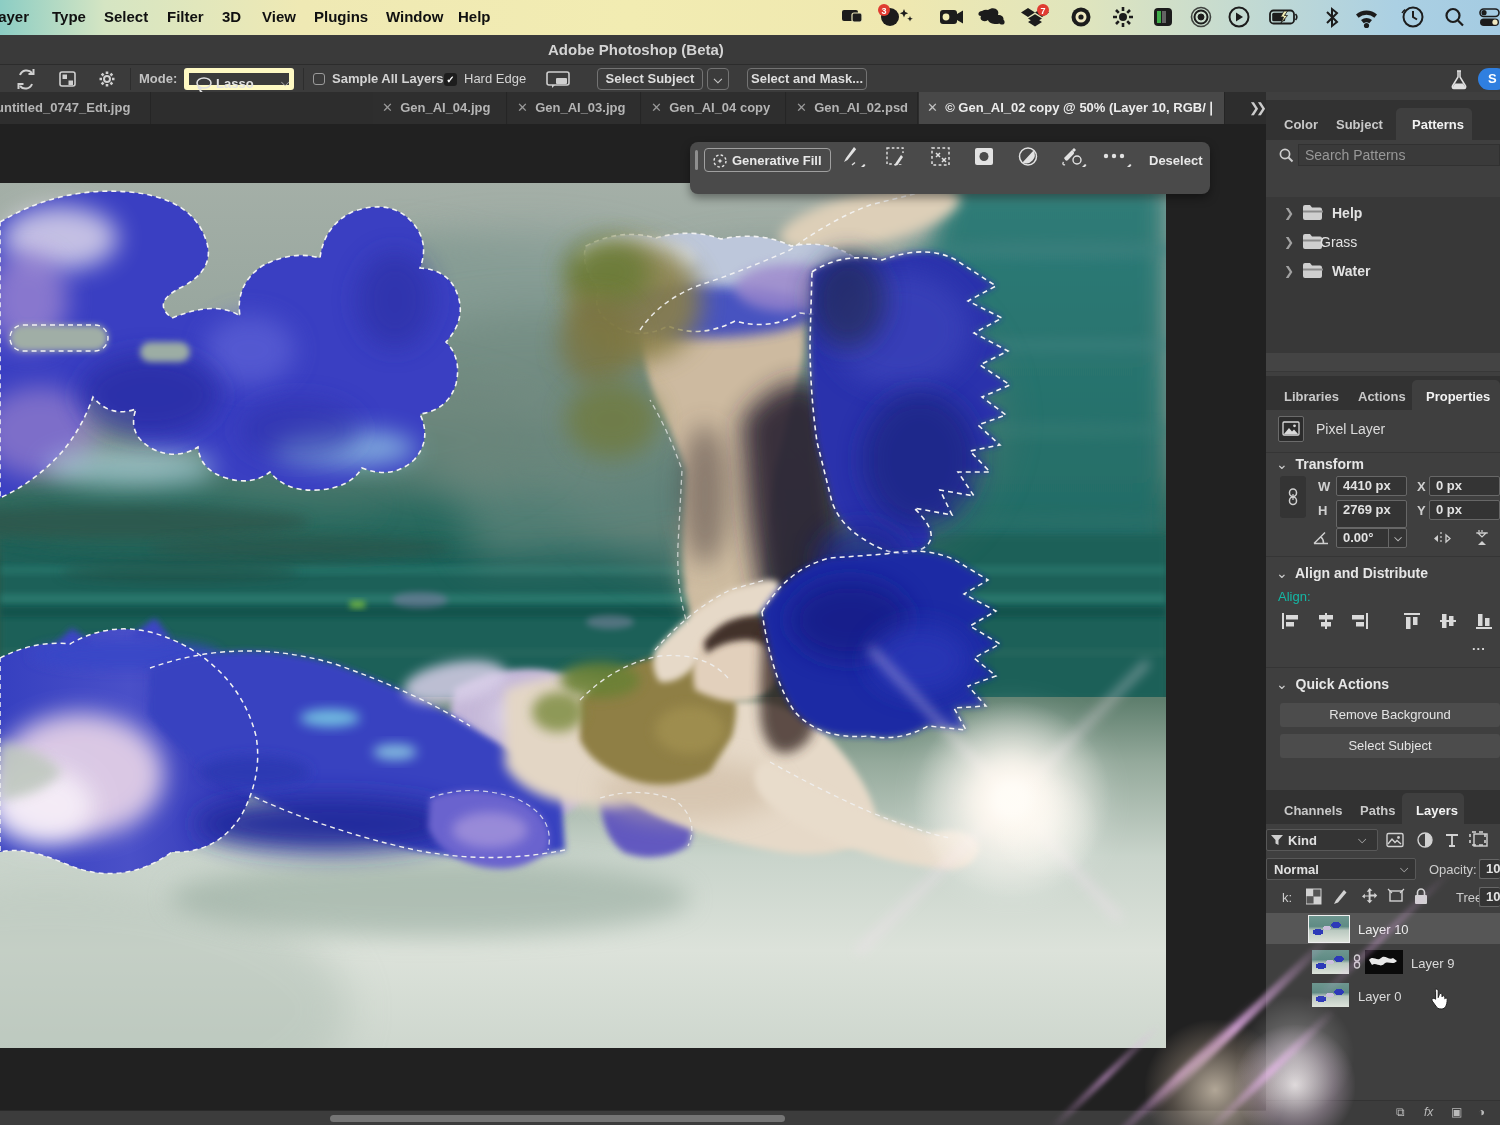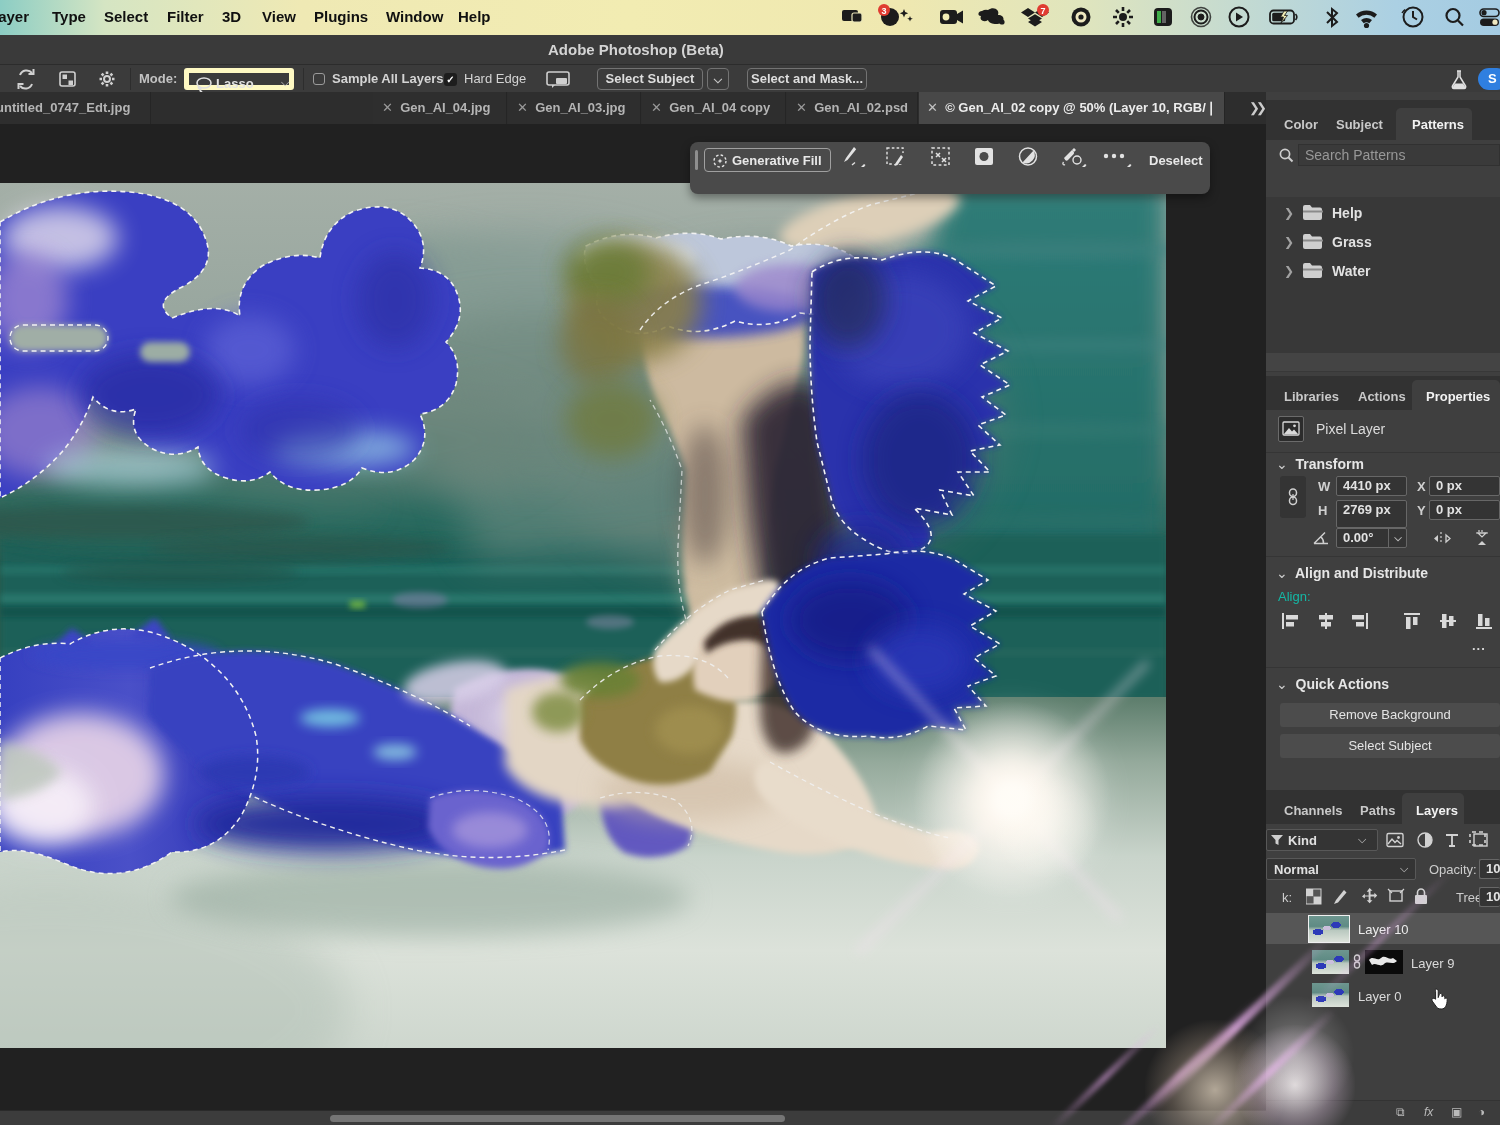--- a/index.html
+++ b/index.html
@@ -354,21 +354,21 @@
       </svg>
     <svg class="abs" style="left:36px;top:133px" width="22" height="18" viewBox="0 0 22 18">
         <path d="M1 3 a2 2 0 0 1 2-2 h5 l2 2.5 h8 a2 2 0 0 1 2 2 V14 a2 2 0 0 1-2 2 H3 a2 2 0 0 1-2-2 z" fill="#cfcfcf"></path>
         <rect x="1" y="6.5" width="20" height="2" fill="#8b8b8b"></rect>
       </svg>
     <svg class="abs" style="left:36px;top:162px" width="22" height="18" viewBox="0 0 22 18">
         <path d="M1 3 a2 2 0 0 1 2-2 h5 l2 2.5 h8 a2 2 0 0 1 2 2 V14 a2 2 0 0 1-2 2 H3 a2 2 0 0 1-2-2 z" fill="#cfcfcf"></path>
         <rect x="1" y="6.5" width="20" height="2" fill="#8b8b8b"></rect>
       </svg>
     <span class="abs" style="left:66px;top:105px;font-weight:700;color:#e2e2e2;font-size:14px">Help</span>
-    <span class="abs" style="left:66px;top:134px;font-weight:700;color:#e2e2e2;font-size:14px">Grass</span>
+    <span class="abs" style="left:54px;top:134px;font-weight:400;color:#e2e2e2;font-size:14px">Grass</span>
     <span class="abs" style="left:66px;top:163px;font-weight:700;color:#e2e2e2;font-size:14px">Water</span>
     <div class="abs" style="left:0;top:252px;width:234px;height:20px;background:#444444;border-top:1px solid #383838;border-bottom:1px solid #383838"></div>
 
     <div class="ptabs" style="top:276px;height:34px;background:#323232"></div>
     <div class="abs" style="left:146px;top:280px;width:88px;height:30px;background:#3f3f3f;border-radius:5px 5px 0 0"></div>
     <span class="ptab" style="left:8px;top:282px">Libraries</span>
     <span class="ptab" style="left:82px;top:282px">Actions</span>
     <span class="ptab" style="left:150px;top:282px;color:#f2f2f2">Properties</span>
     <div class="abs" style="left:12px;top:316px;width:26px;height:26px;background:#2c2c2c;border:1px solid #6b6b6b;border-radius:2px">
       <svg width="24" height="24" viewBox="0 0 24 24">

